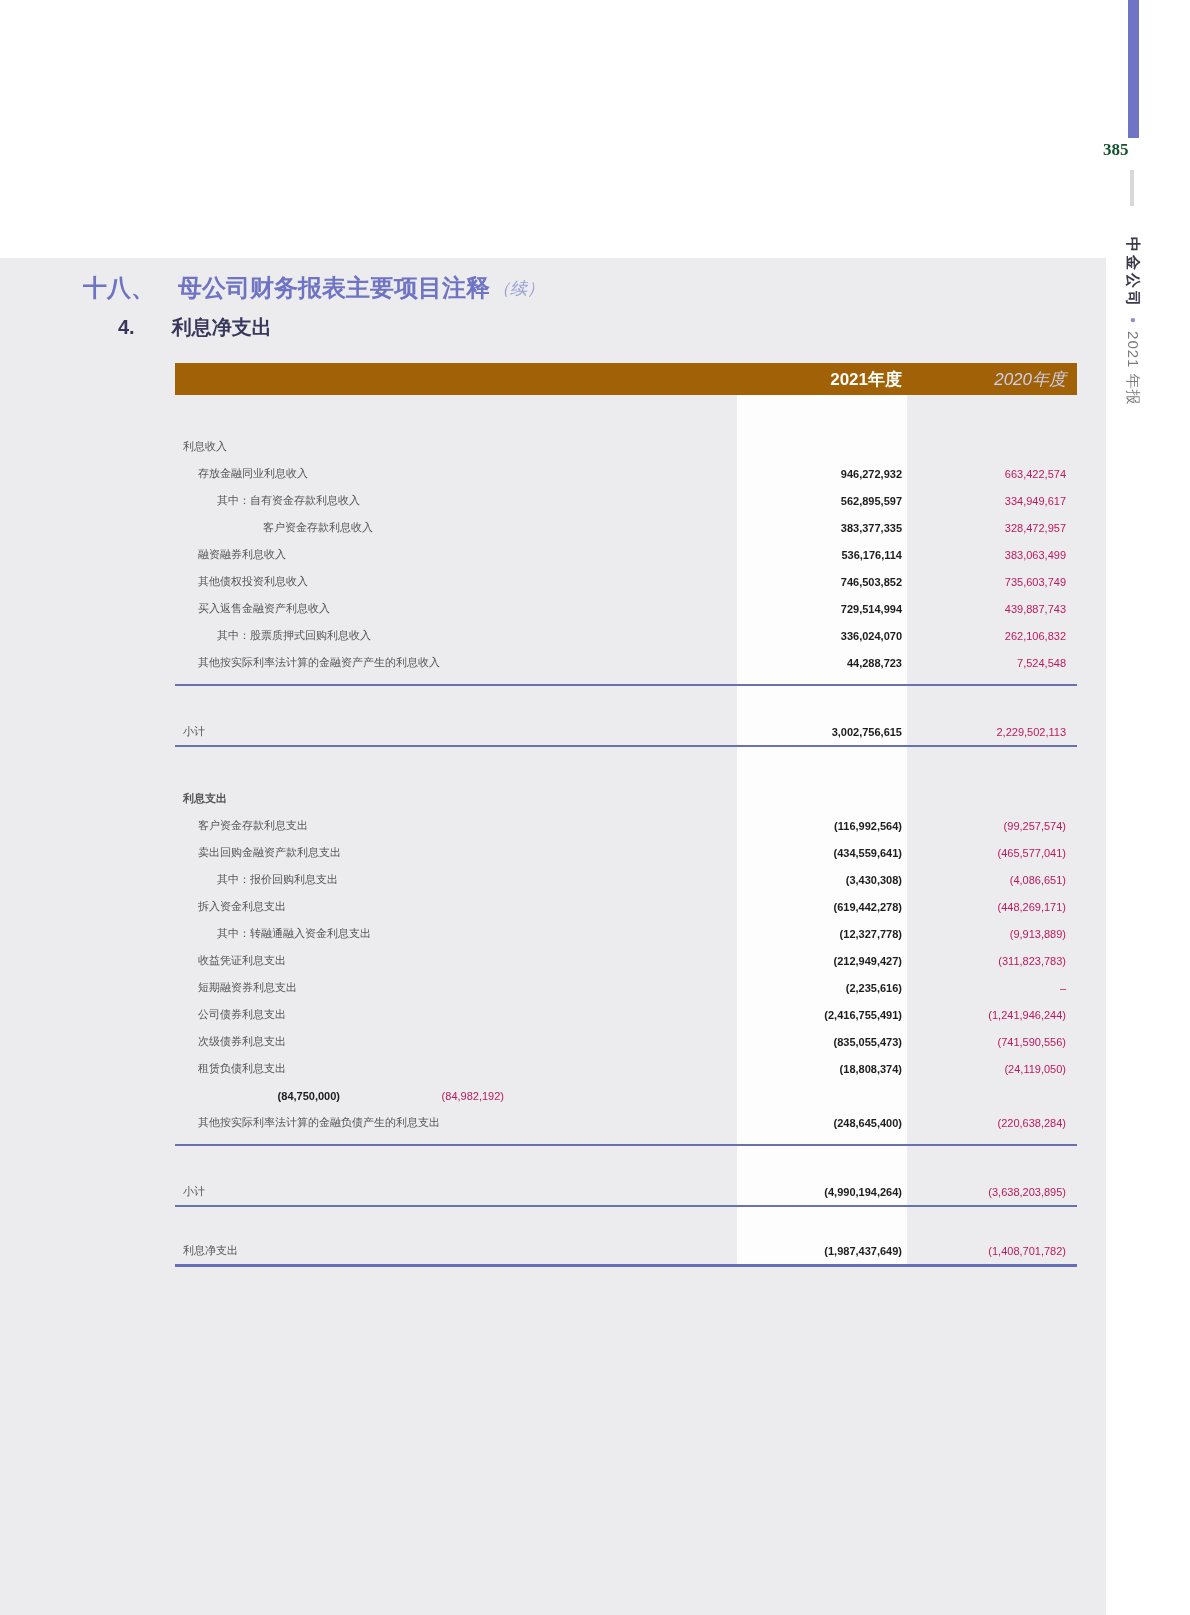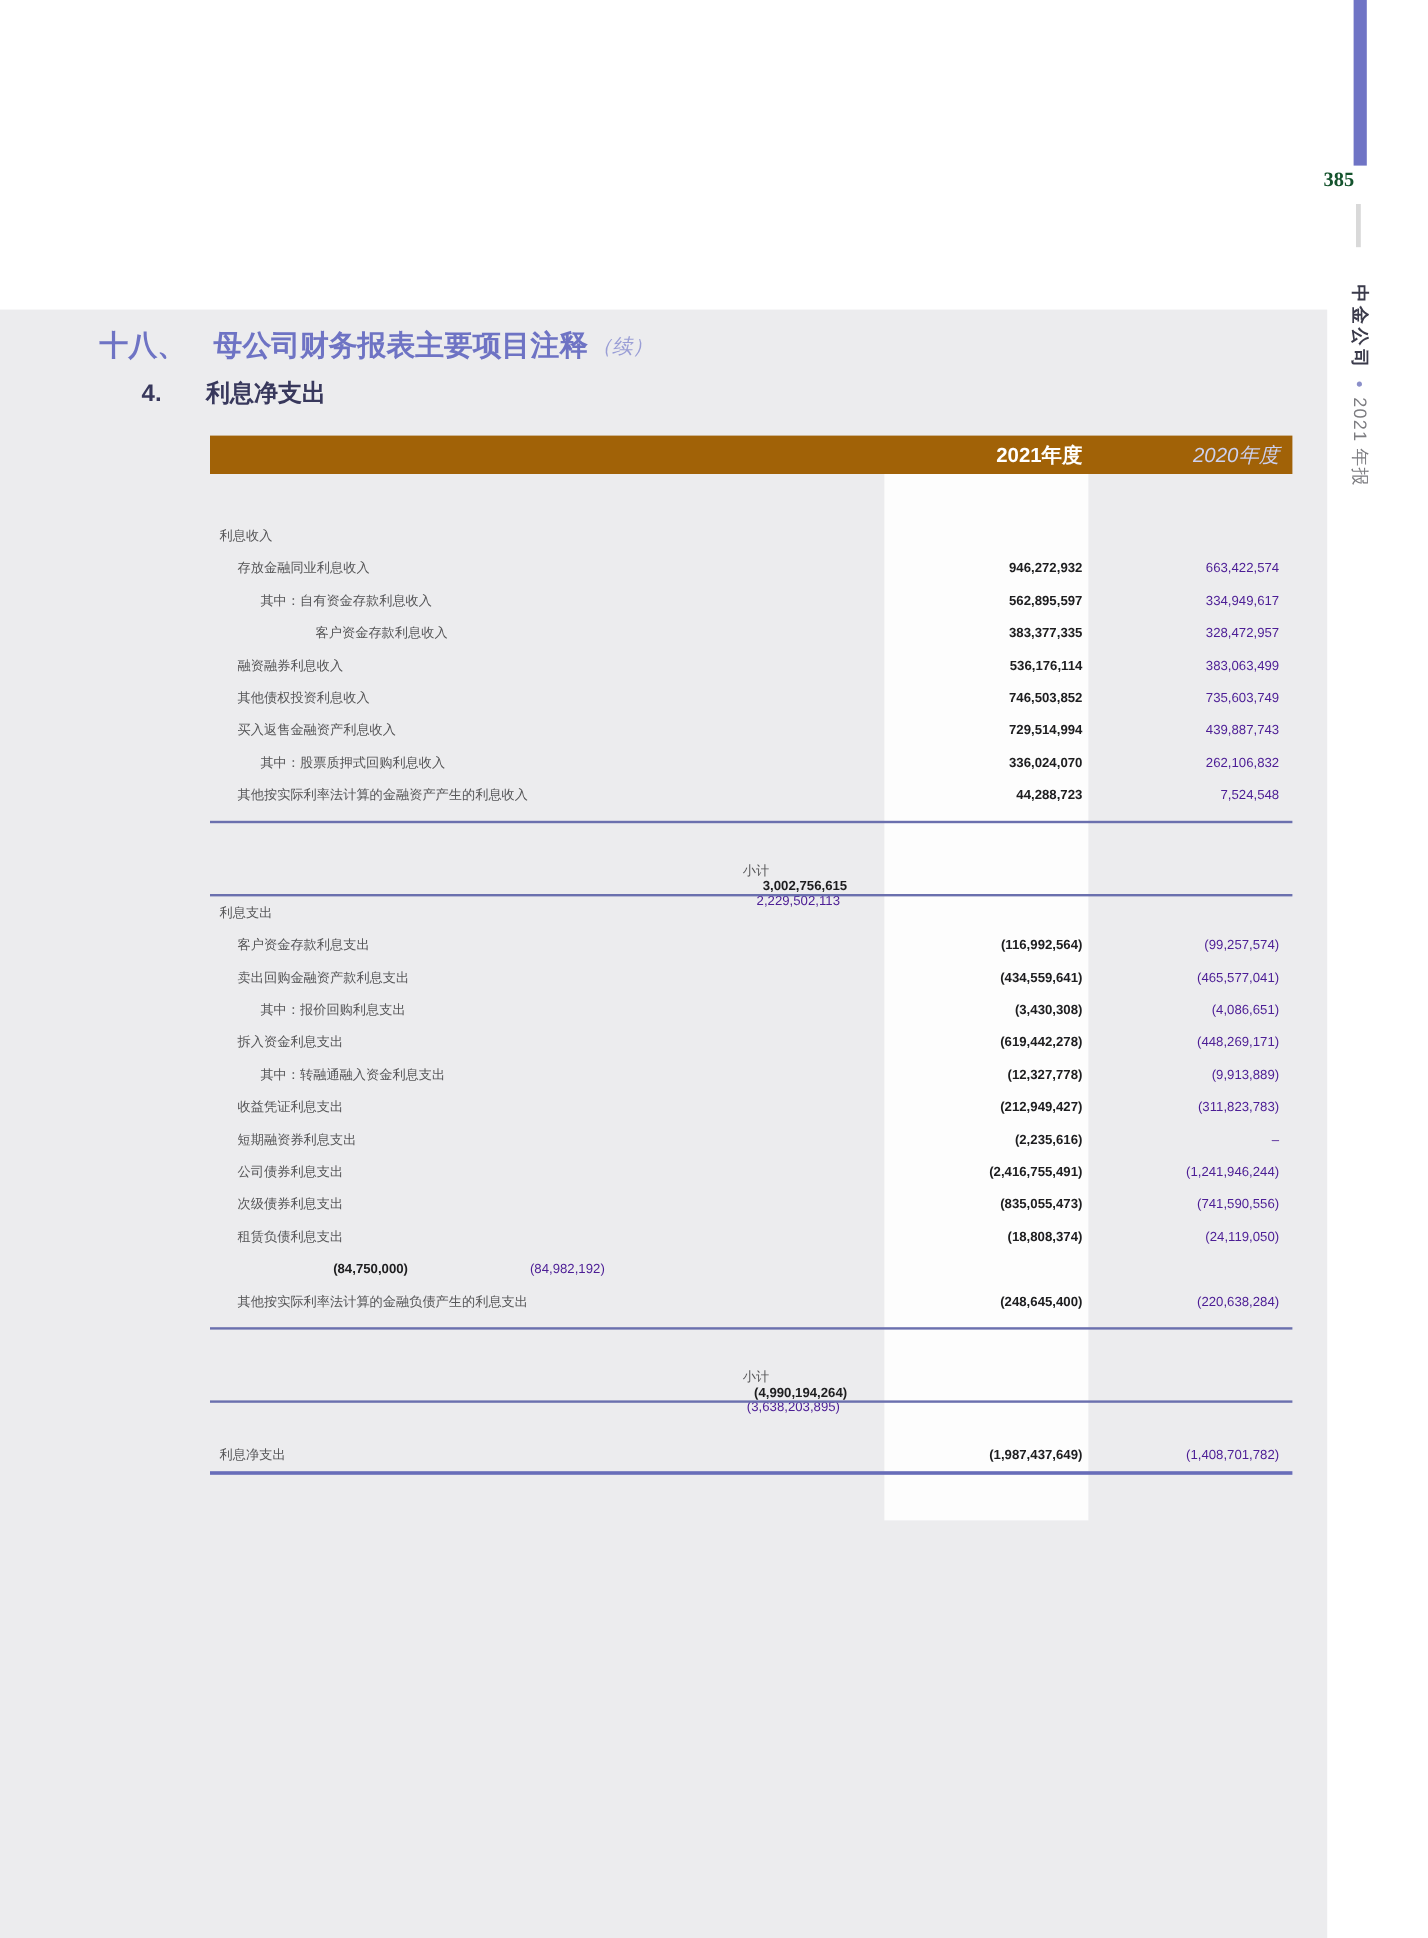--- a/index.html
+++ b/index.html
@@ -53,31 +53,31 @@
     position:relative;display:flex;align-items:center;height:32px;
     background:#a16207;font-size:17px;
   }
   .thead .spacer{flex:1;}
   .thead .col{width:170px;text-align:right;box-sizing:border-box;}
   .thead .col.c2021{padding-right:5px;color:#ffffff;font-weight:bold;}
   .thead .col.c2020{padding-right:11px;color:#ccd0ef;font-style:italic;}
   .tbody{position:relative;}
   .row{display:flex;align-items:center;height:27px;font-size:11px;}
   .row.first{margin-top:38px;}
-  .row.gap38{}
-  .row.subtotal{margin-top:32px;flex-direction:column;}
+  .row.gap38{margin-top:38px;font-weight:bold;}
+  .row.subtotal{margin-top:32px;}
   .row.net{margin-top:30px;}
   .cell.label{flex:1;color:#555557;white-space:nowrap;box-sizing:border-box;}
   .ind0{padding-left:8px;}
   .ind1{padding-left:23px;}
   .ind2{padding-left:42px;}
   .ind3{padding-left:88px;}
   .cell.v1,.cell.v2{width:170px;text-align:right;box-sizing:border-box;white-space:nowrap;}
   .cell.v1{padding-right:5px;font-weight:bold;color:#1d1d1f;padding-left:14px;}
-  .cell.v2{padding-right:11px;color:#4c1d95;}
+  .cell.v2{padding-right:11px;color:#be185d;}
   .rule{height:0;border-top:2px solid #6b70ae;margin-top:8px;position:relative;z-index:2;}
   .rule.tight{margin-top:0;}
   .rule.thick{border-top:3px solid #686db9;margin-top:0;}
 </style>
 </head>
 <body>
 
 <div class="page">
 
   <div class="panel"></div>

